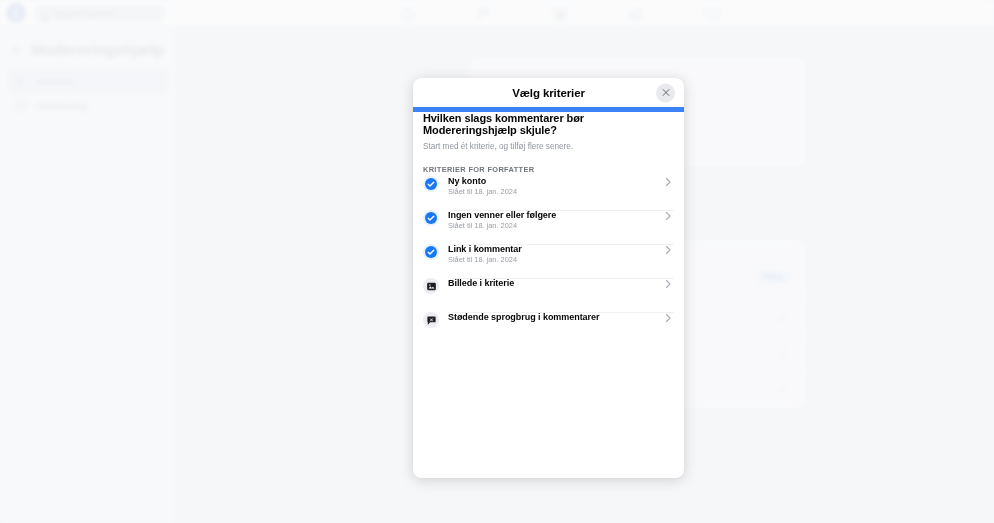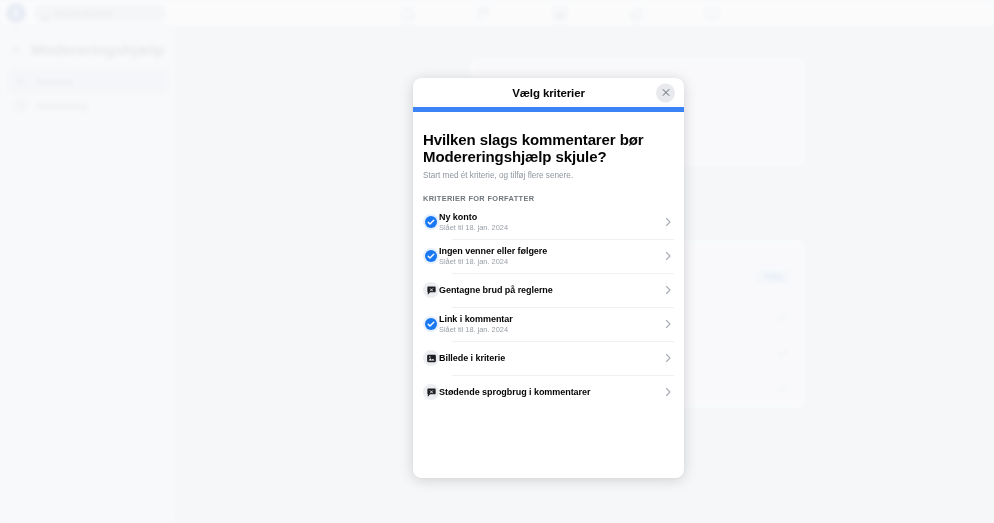--- a/index.html
+++ b/index.html
@@ -106,29 +106,29 @@
   .modal-title { font-size: 11.5px; font-weight: bold; color: #050505; letter-spacing: -.1px; }
   .close-btn {
     position: absolute; right: 9px; top: 50%; transform: translateY(-50%);
     width: 19px; height: 19px; border-radius: 50%;
     background: #e8eaed; display: flex; align-items: center; justify-content: center;
     color: #5d6570; cursor: pointer;
   }
   .close-btn svg { width: 10px; height: 10px; display: block; }
 
   .modal-body { flex: 1; overflow: hidden; padding: 0 10px; }
-  .q-title { font-size: 15px; font-weight: bold; color: #050505; margin-top: 19px; letter-spacing: -.1px; }
+  .q-title { font-size: 11px; font-weight: bold; color: #050505; margin-top: 0; letter-spacing: -.1px; }
   .q-sub { font-size: 8.2px; color: #8f959e; margin-top: 6px; }
   .sec-head {
     font-size: 7.4px; font-weight: bold; color: #70757c;
     letter-spacing: .35px; margin-top: 14px; margin-bottom: 2px;
   }
 
   .crit-row {
-    display: flex; align-items: center; 
+    display: flex; gap: 9px;
     height: 34px; cursor: pointer; position: relative;
   }
   .crit-row + .crit-row::before {
     content: ""; position: absolute; top: 0; left: 29px; right: 0;
     height: 1px; background: #f0f1f3;
   }
   .crit-ico { width: 16px; height: 16px; flex: 0 0 16px; border-radius: 50%;
               display: flex; align-items: center; justify-content: center; }
   .crit-ico svg { display: block; }
   .ico-on { background: #e7f0fe; }
@@ -324,38 +324,20 @@
               <div class="crit-name">Ingen venner eller følgere</div>
               <div class="crit-meta">Slået til 18. jan. 2024</div>
             </div>
             <span class="chev">
               <svg viewBox="0 0 24 24" fill="none" stroke="currentColor" stroke-width="2.3" stroke-linecap="round" stroke-linejoin="round">
                 <path d="M9 5l7 7-7 7"></path>
               </svg>
             </span>
           </div>
           <div class="crit-row">
-            <span class="crit-ico ico-off">
-              <span class="glyph">
-                <svg viewBox="0 0 24 24" fill="currentColor">
-                  <path d="M3 5a2 2 0 0 1 2-2h14a2 2 0 0 1 2 2v9a2 2 0 0 1-2 2H9l-5 5v-5H5a2 2 0 0 1-2-2z"></path>
-                  <path d="M9.6 8.2l4.8 4.8M14.4 8.2l-4.8 4.8" stroke="#ffffff" stroke-width="1.9" stroke-linecap="round" fill="none"></path>
-                </svg>
-              </span>
-            </span>
-            <div class="crit-text">
-              <div class="crit-name">Gentagne brud på reglerne</div>
-            </div>
-            <span class="chev">
-              <svg viewBox="0 0 24 24" fill="none" stroke="currentColor" stroke-width="2.3" stroke-linecap="round" stroke-linejoin="round">
-                <path d="M9 5l7 7-7 7"></path>
-              </svg>
-            </span>
-          </div>
-          <div class="crit-row">
             <span class="crit-ico ico-on">
               <span class="glyph">
                 <svg viewBox="0 0 24 24" fill="currentColor">
                   <circle cx="12" cy="12" r="9"></circle>
                   <path d="M7.8 12.2l2.7 2.7 5.6-5.6" fill="none" stroke="#ffffff" stroke-width="2.1" stroke-linecap="round" stroke-linejoin="round"></path>
                 </svg>
               </span>
             </span>
             <div class="crit-text">
               <div class="crit-name">Link i kommentar</div>

